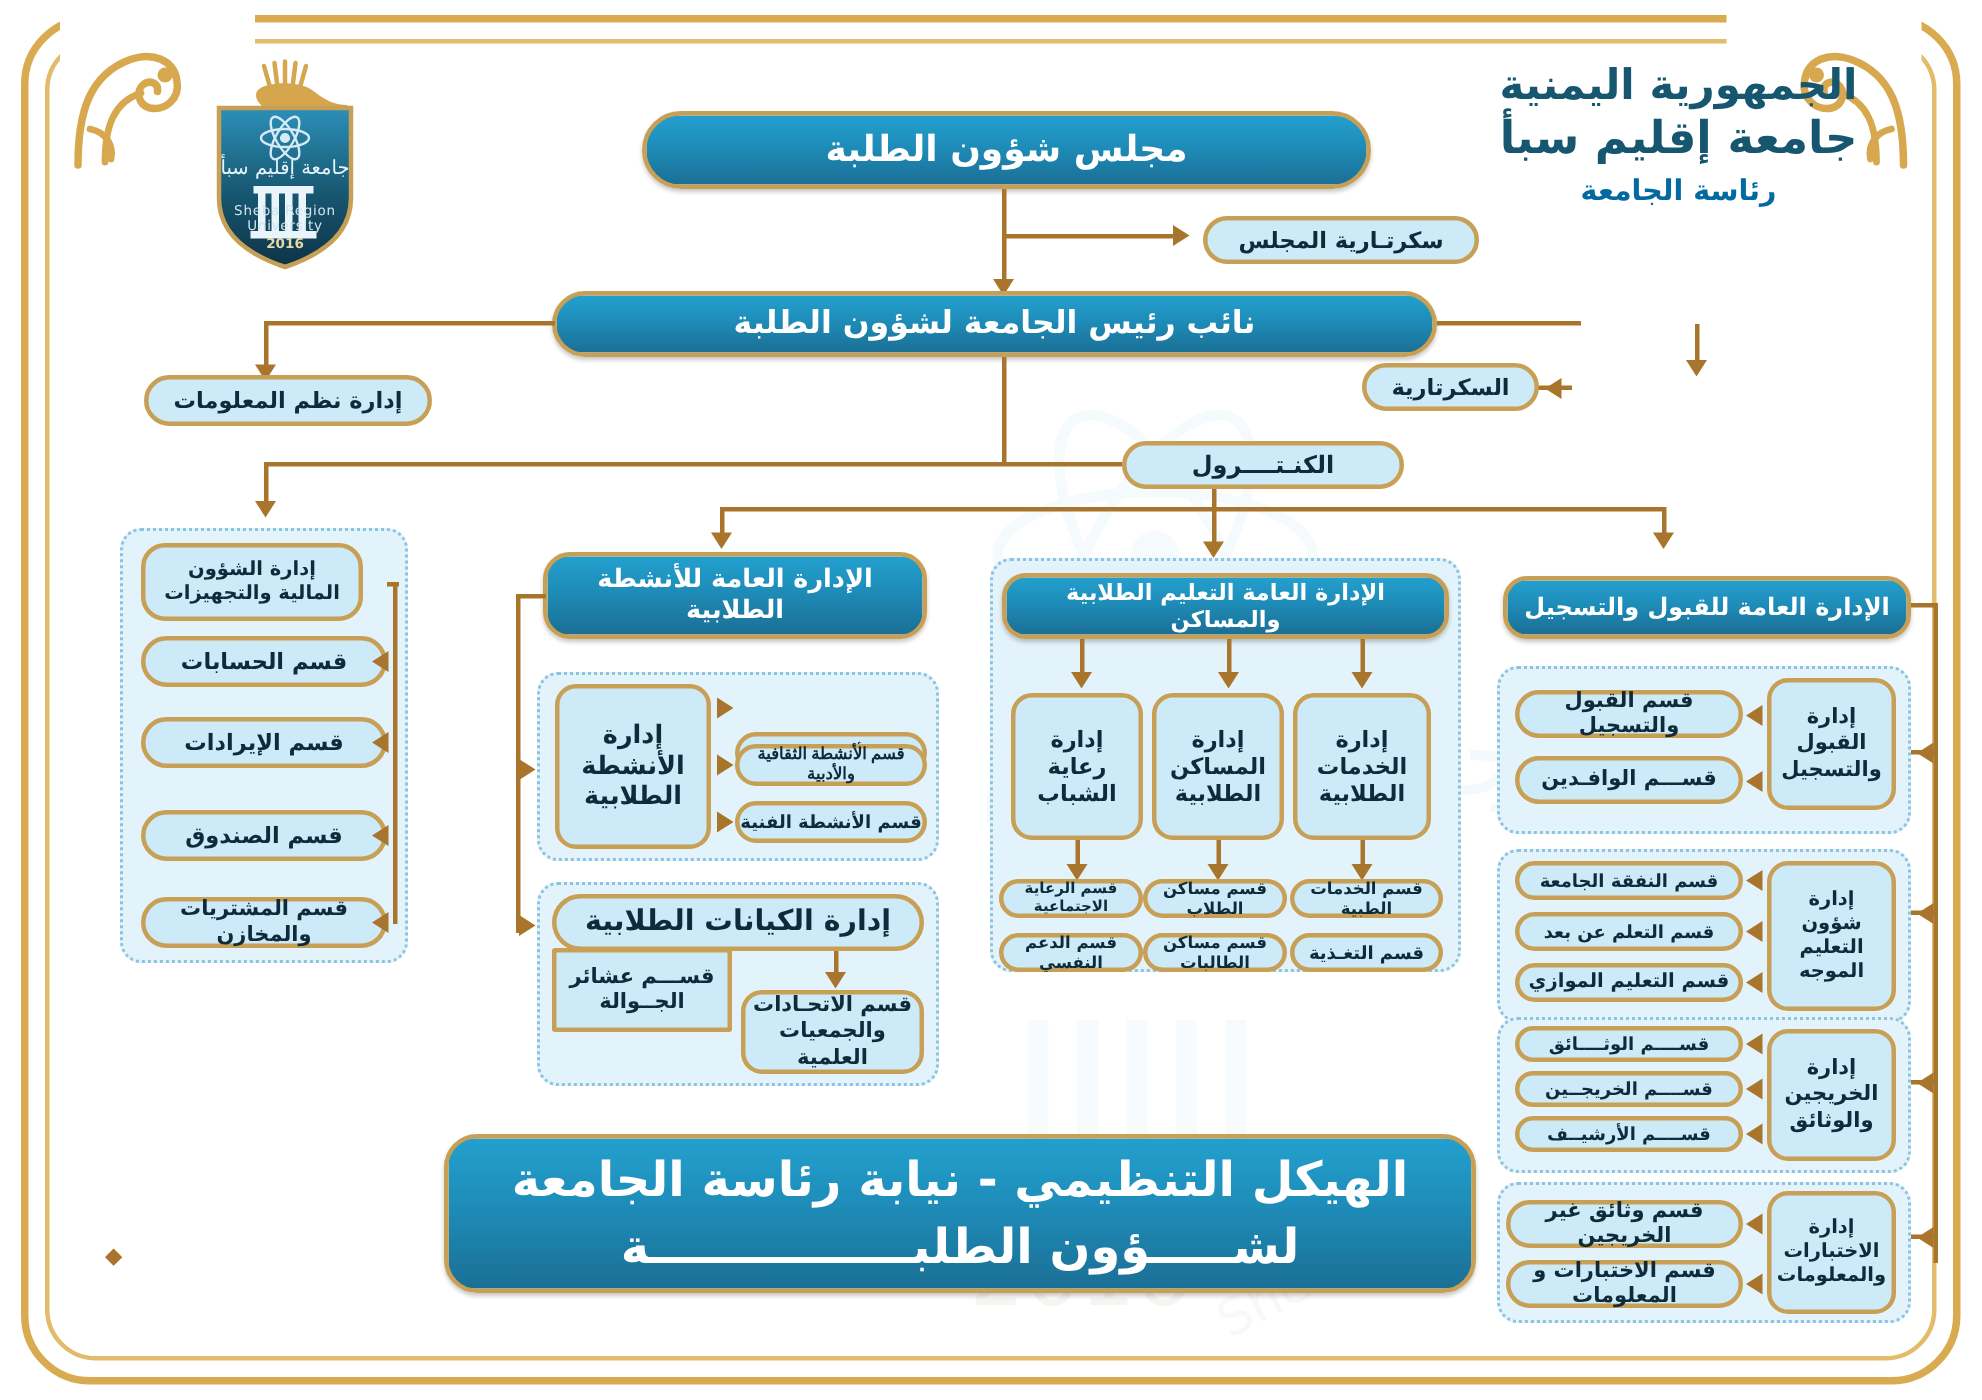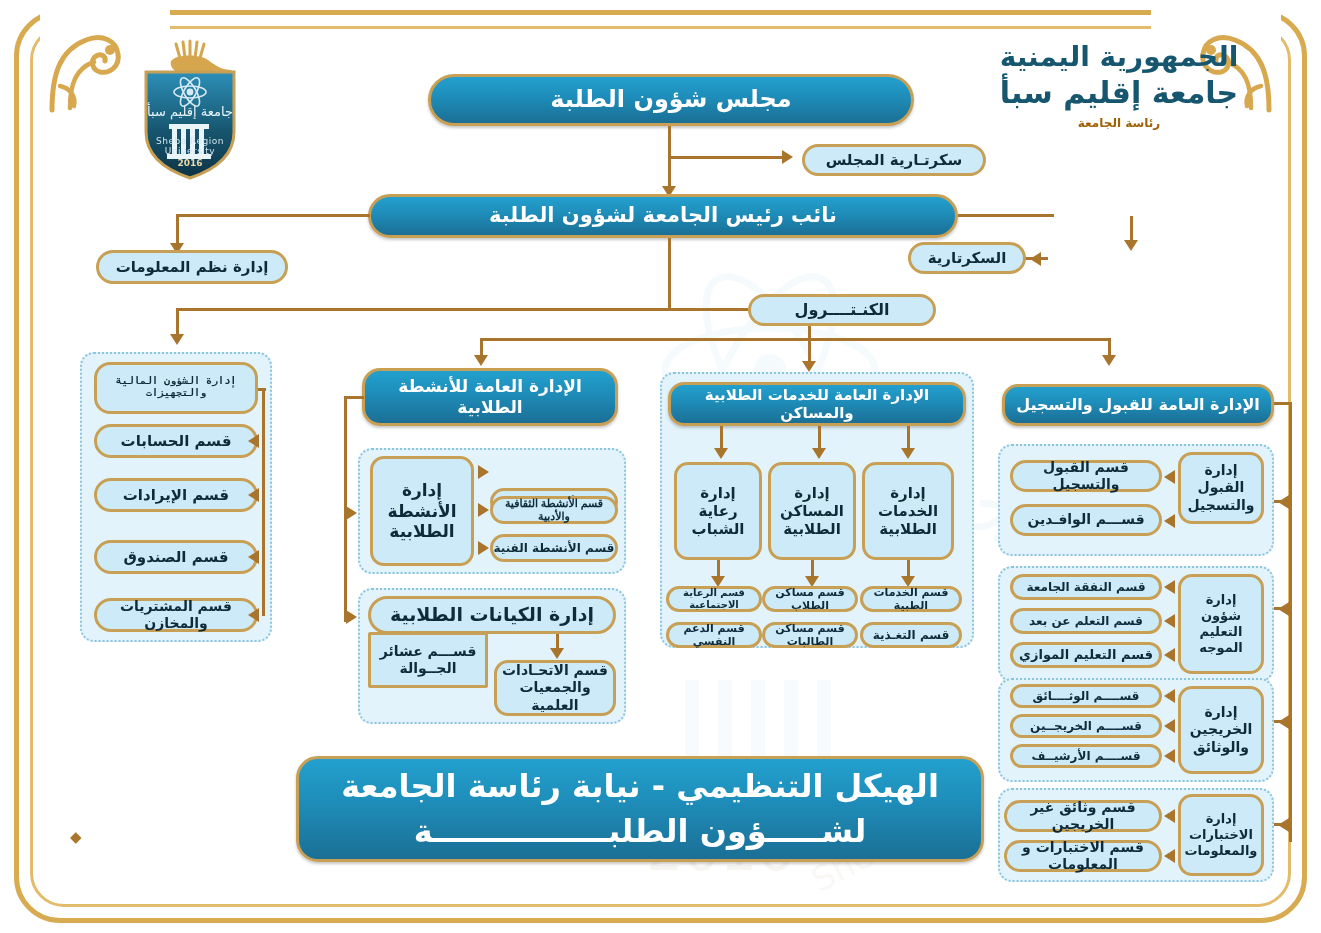--- a/index.html
+++ b/index.html
@@ -56,21 +56,21 @@
   .ln.v{width:3px;}
   .arw{position:absolute;width:0;height:0;}
   .arw.down{border-left:7px solid transparent;border-right:7px solid transparent;border-top:11px solid #a9742c;}
   .arw.left{border-top:7px solid transparent;border-bottom:7px solid transparent;border-right:11px solid #a9742c;}
   .arw.right{border-top:7px solid transparent;border-bottom:7px solid transparent;border-left:11px solid #a9742c;}
 
   
   .hdr{position:absolute;right:52px;top:40px;width:300px;text-align:center;color:#17566f;}
   .hdr .l1{font-size:28px;font-weight:bold;letter-spacing:1px;}
   .hdr .l2{font-size:30px;font-weight:bold;margin-top:2px;}
-  .hdr .l3{font-size:12px;font-weight:bold;margin-top:6px;color:#a16207;}
+  .hdr .l3{font-size:19px;font-weight:bold;margin-top:6px;color:#0369a1;}
 
   
   .logo{position:absolute;left:136px;top:36px;width:108px;height:146px;}
   .logo .seal-txt{position:absolute;left:0;bottom:26px;width:100%;text-align:center;
                   font-size:9px;color:#cfe4ef;letter-spacing:.5px;}
   .logo .yr{position:absolute;left:0;bottom:14px;width:100%;text-align:center;
             font-size:9px;color:#e9d9a9;font-weight:bold;}
 
   .dot-mark{position:absolute;left:70px;top:828px;color:#a9742c;font-size:15px;}
 </style>
@@ -221,21 +221,21 @@
   <div class="arw down" style="left:474px;top:355px;"></div>
 
   <div class="ln v" style="left:808px;top:338px;height:26px;"></div>
   <div class="arw down" style="left:802px;top:361px;"></div>
 
   <div class="ln v" style="left:1108px;top:338px;height:20px;"></div>
   <div class="arw down" style="left:1102px;top:355px;"></div>
 
   <div class="group" style="left:80px;top:352px;width:192px;height:290px;"></div>
 
-  <div class="node light" style="left:94px;top:362px;width:164px;height:52px;border-radius:16px;font-size:10px;padding:0 6px;font-family:Liberation Mono, monospace;">
+  <div class="node light" style="left:94px;top:362px;width:148px;height:52px;border-radius:16px;font-size:13px;padding:0 6px;">
     <span>إدارة الشؤون المالية والتجهيزات</span>
   </div>
   <div class="node light" style="left:94px;top:424px;width:164px;height:34px;border-radius:17px;font-size:15px;">
     <span>قسم الحسابات</span>
   </div>
   <div class="node light" style="left:94px;top:478px;width:164px;height:34px;border-radius:17px;font-size:15px;">
     <span>قسم الإيرادات</span>
   </div>
   <div class="node light" style="left:94px;top:540px;width:164px;height:34px;border-radius:17px;font-size:15px;">
     <span>قسم الصندوق</span>
@@ -293,21 +293,21 @@
   <div class="node light" style="left:494px;top:660px;width:122px;height:56px;border-radius:14px;font-size:14px;padding:0 4px;">
     <span>قسم الاتحـادات والجمعيات العلمية</span>
   </div>
   <div class="node light" style="left:368px;top:632px;width:120px;height:56px;border-radius:2px;font-size:14px;padding:0 4px;">
     <span>قســـم عشائر الجــوالة</span>
   </div>
 
   <div class="group" style="left:660px;top:372px;width:314px;height:276px;"></div>
 
   <div class="node dark" style="left:668px;top:382px;width:298px;height:44px;border-radius:16px;font-size:15px;padding:0 6px;">
-    <span>الإدارة العامة للخدمات الطلابية والمساكن</span>
+    <span>الإدارة العامة التعليم الطلابية والمساكن</span>
   </div>
 
   <div class="ln v" style="left:907px;top:426px;height:24px;"></div>
   <div class="arw down" style="left:901px;top:448px;"></div>
   <div class="ln v" style="left:818px;top:426px;height:24px;"></div>
   <div class="arw down" style="left:812px;top:448px;"></div>
   <div class="ln v" style="left:720px;top:426px;height:24px;"></div>
   <div class="arw down" style="left:714px;top:448px;"></div>
 
   <div class="node light" style="left:862px;top:462px;width:92px;height:98px;border-radius:14px;font-size:15px;padding:0 4px;">
@@ -358,21 +358,21 @@
   <div class="arw left" style="left:1278px;top:495px;"></div>
   <div class="ln h" style="left:1272px;top:500px;width:20px;"></div>
   <div class="arw left" style="left:1278px;top:602px;"></div>
   <div class="ln h" style="left:1272px;top:607px;width:20px;"></div>
   <div class="arw left" style="left:1278px;top:715px;"></div>
   <div class="ln h" style="left:1272px;top:720px;width:20px;"></div>
   <div class="arw left" style="left:1278px;top:818px;"></div>
   <div class="ln h" style="left:1272px;top:823px;width:20px;"></div>
 
   <div class="group" style="left:998px;top:444px;width:276px;height:112px;"></div>
-  <div class="node light" style="left:1178px;top:452px;width:86px;height:72px;border-radius:14px;font-size:14px;padding:0 18px;">
+  <div class="node light" style="left:1178px;top:452px;width:86px;height:88px;border-radius:14px;font-size:14px;padding:0 18px;">
     <span>إدارة القبول والتسجيل</span>
   </div>
   <div class="node light" style="left:1010px;top:460px;width:152px;height:32px;border-radius:16px;font-size:14px;">
     <span>قسم القبول والتسجيل</span>
   </div>
   <div class="node light" style="left:1010px;top:504px;width:152px;height:32px;border-radius:16px;font-size:14px;">
     <span>قســـم الوافـدين</span>
   </div>
   <div class="arw left" style="left:1164px;top:470px;"></div>
   <div class="arw left" style="left:1164px;top:514px;"></div>

